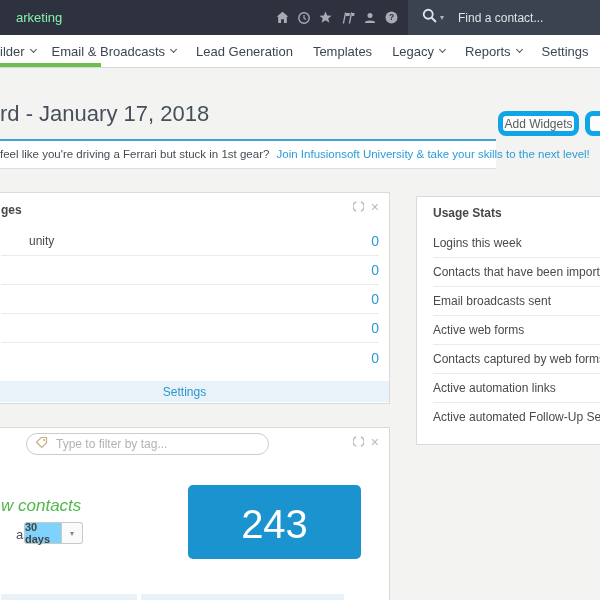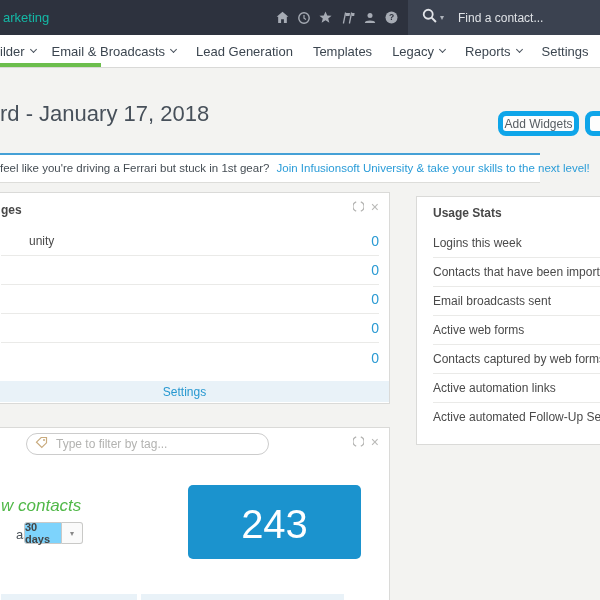--- a/index.html
+++ b/index.html
@@ -2,21 +2,21 @@
 <html><head>
 <meta charset="utf-8">
 <style>
   * { margin:0; padding:0; box-sizing:border-box; }
   html,body { width:600px; height:600px; overflow:hidden; background:#f3f3f1;
               font-family:"Liberation Sans", sans-serif; }
   .viewport { position:relative; width:600px; height:600px; overflow:hidden; background:#f3f3f1; }
 
   
   .topbar { position:absolute; top:0; left:0; width:600px; height:35px; background:#2d323e; }
-  .brand { position:absolute; left:3px; top:0; height:35px; line-height:35px; color:#14b8a6; font-size:13px; }
+  .brand { position:absolute; left:16px; top:0; height:35px; line-height:35px; color:#86efac; font-size:13px; }
   .top-icons { position:absolute; left:276px; top:0; height:35px; display:flex; align-items:center; gap:9px; }
   .top-icons svg { display:block; }
   .search-area { position:absolute; left:408px; top:0; right:0; height:35px; background:#3b4250;
                  display:flex; align-items:center; padding-left:14px; }
   .search-caret { color:#aeb3bb; font-size:8px; margin-left:3px; }
   .search-input { background:transparent; border:none; outline:none; color:#e7e9ec; font-size:12px;
                   margin-left:14px; width:115px; font-family:inherit; }
   .search-input::placeholder { color:#dfe2e6; opacity:1; }
 
   
@@ -30,21 +30,21 @@
   .active-underline { position:absolute; left:0; bottom:0; width:101px; height:4px; background:#6cbe4d; }
 
   
   .page-title { position:absolute; left:0; top:101px; font-size:22px; color:#47505a; font-weight:400; white-space:nowrap; }
   .btn { position:absolute; background:#fdfdfd; border:5px solid #0ea5e9; border-radius:8px;
          font-size:12px; color:#565c62; font-family:inherit; }
   .add-widgets { left:498px; top:111px; width:81px; height:25px; }
   .cut-btn { left:585px; top:111px; width:40px; height:25px; }
 
   
-  .banner { position:absolute; top:153px; left:0; width:540px; height:30px; background:#fff;
+  .banner { position:absolute; top:139px; left:0; width:496px; height:30px; background:#fff;
             border-top:2px solid #44a0d6; border-bottom:1px solid #ddddda; line-height:27px;
             font-size:11.5px; white-space:nowrap; }
   .banner-dark { color:#454d54; }
   .banner-link { color:#2a9cd8; margin-left:4px; cursor:pointer; }
 
   
   .panel { position:absolute; background:#fff; border:1px solid #dadad8; }
   .widget-icons { position:absolute; top:5px; right:10px; display:flex; gap:7px; align-items:center; }
   .close-x { font-size:14px; line-height:11px; color:#b9b9b7; cursor:pointer; }
 

